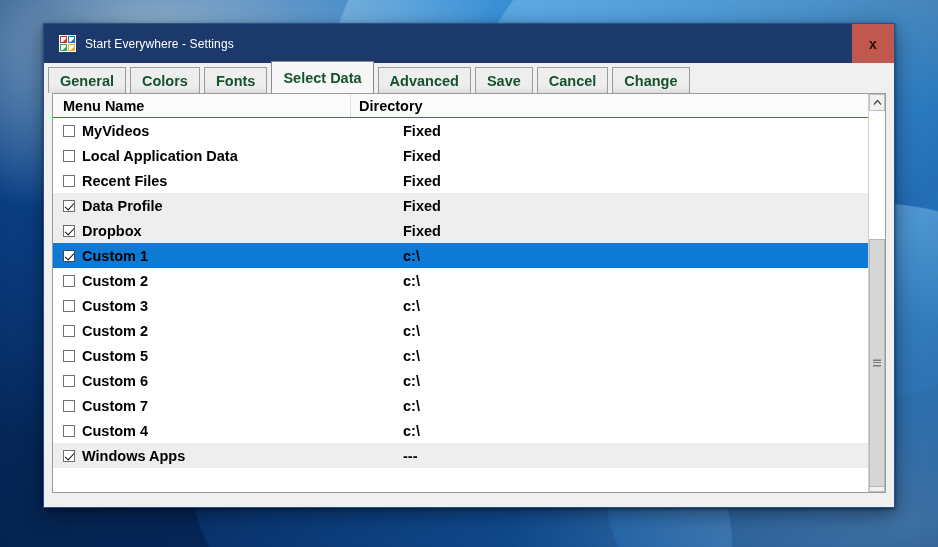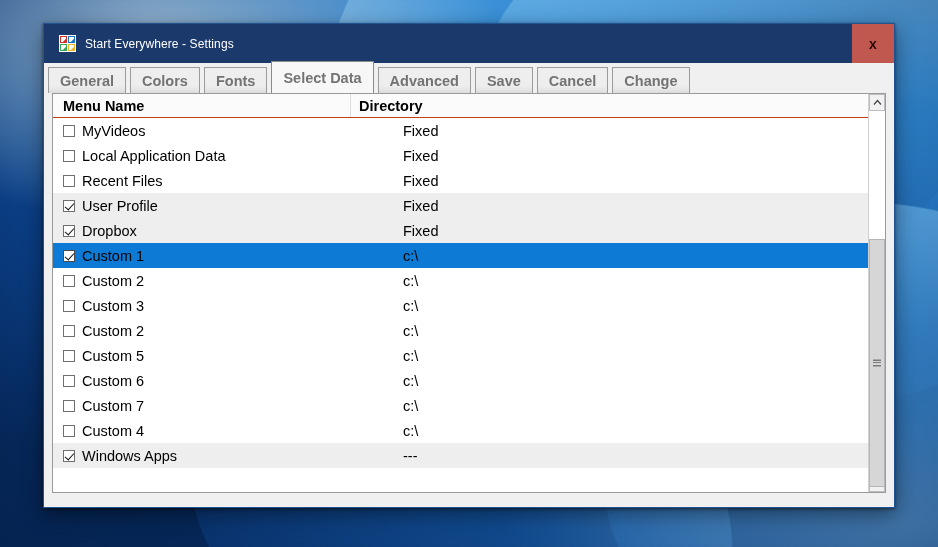--- a/index.html
+++ b/index.html
@@ -159,21 +159,21 @@
     height: 26px;
     padding: 0 11px;
     background: #eeeeee;
     border: 1px solid #9c9c9c;
     border-bottom: none;
     display: flex;
     align-items: center;
     justify-content: center;
     font-size: 14.5px;
     font-weight: bold;
-    color: #737373;
+    color: #14532d;
     cursor: pointer;
     white-space: nowrap;
     box-shadow: inset 0 -7px 8px -7px rgba(0,0,0,.16);
   }
   .tab.active {
     height: 32px;
     margin-top: -6px;
     background: #f7f7f7;
     border-color: #8a8a8a;
     position: relative;
@@ -217,21 +217,21 @@
   .hcell.col-name { width: 298px; border-right: 1px solid #dcdcdc; }
   .hcell.col-dir  { flex: 1 1 auto; padding-left: 8px; }
 
   .rows { flex: 1 1 auto; }
 
   .row {
     display: flex;
     align-items: center;
     height: 25px;
     font-size: 14.5px;
-    font-weight: normal;
+    font-weight: bold;
     color: #000;
     background: #ffffff;
     cursor: pointer;
   }
   .row.shaded { background: #eeeeee; }
   .row.selected { background: #0d7ad6; color: #000000; }
 
   .cell-name {
     width: 298px;
     display: flex;
@@ -386,21 +386,21 @@
             <div class="row">
               <div class="cell-name">
                 <span class="cbox"></span>
                 <span>Recent Files</span>
               </div>
               <div class="cell-dir">Fixed</div>
             </div>
             <div class="row shaded">
               <div class="cell-name">
                 <span class="cbox checked"></span>
-                <span>User Profile</span>
+                <span>Data Profile</span>
               </div>
               <div class="cell-dir">Fixed</div>
             </div>
             <div class="row shaded">
               <div class="cell-name">
                 <span class="cbox checked"></span>
                 <span>Dropbox</span>
               </div>
               <div class="cell-dir">Fixed</div>
             </div>

